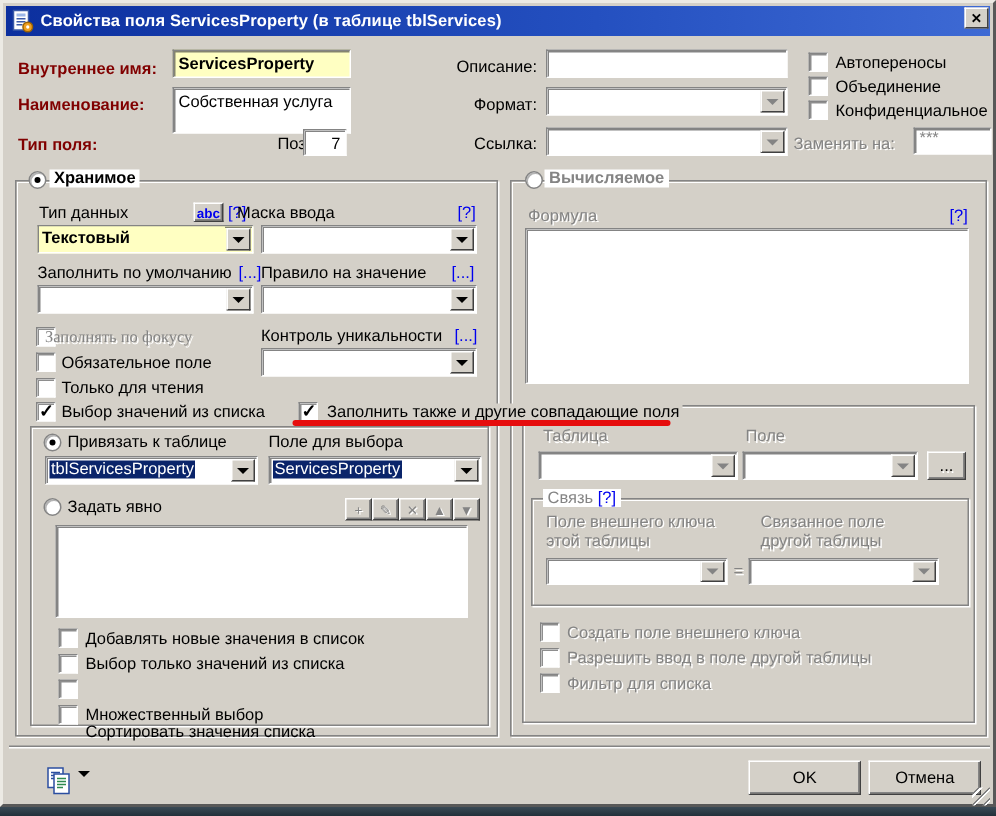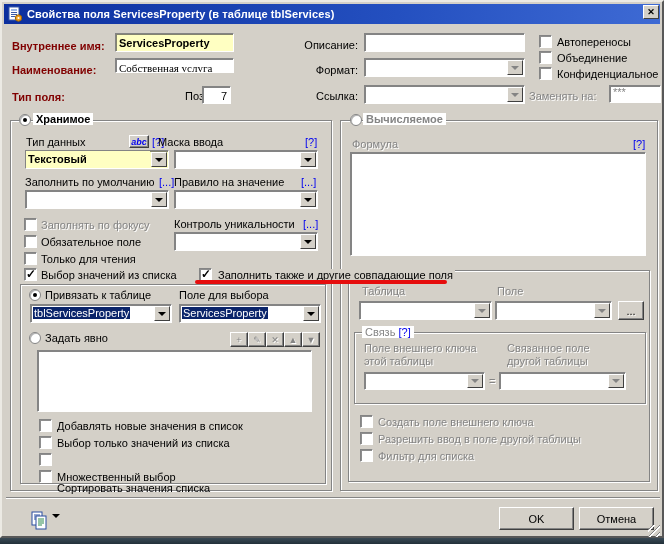--- a/index.html
+++ b/index.html
@@ -76,21 +76,21 @@
       <span class="title-text">Свойства поля ServicesProperty (в таблице tblServices)</span>
     </div>
     <div class="close-btn">
       <span>✕</span>
     </div>
 
     <span class="lbl maroon" style="left:10px;top:38px;">Внутреннее имя:</span>
     <div class="sunken field yellow b" style="left:113px;top:31px;width:119px;height:19px;">ServicesProperty</div>
 
     <span class="lbl maroon" style="left:10px;top:62px;">Наименование:</span>
-    <div class="sunken field" style="left:113px;top:56px;width:119px;height:15px;font-family:Liberation Serif, serif;">Собственная услуга</div>
+    <div class="sunken field" style="left:113px;top:56px;width:119px;height:31px;">Собственная услуга</div>
 
     <span class="lbl maroon" style="left:10px;top:89px;">Тип поля:</span>
     <span class="lbl" style="left:151px;top:88px;margin-left:32px;">Позиция:</span>
     <div class="sunken field r" style="left:200px;top:84px;width:29px;height:18px;">7</div>
 
     <span class="lbl r" style="left:296px;top:37px;width:60px;">Описание:</span>
     <div class="sunken field" style="left:362px;top:31px;width:161px;height:19px;"></div>
 
     <span class="lbl r" style="left:296px;top:62px;width:60px;">Формат:</span>
     <div class="sunken dd" style="left:362px;top:56px;width:161px;height:19px;">
@@ -116,21 +116,21 @@
     <span class="lbl" style="left:555px;top:66px;">Конфиденциальное</span>
 
     <span class="lbl gray" style="left:527px;top:88px;">Заменять на:</span>
     <div class="sunken field gray" style="left:607px;top:83px;width:52px;height:18px;line-height:11px;">***</div>
 
     <div class="group" style="left:8px;top:118px;width:322px;height:371px;"></div>
     <span class="radio on" style="left:17px;top:112px;"></span>
     <span class="group-cap" style="left:31px;top:111px;">Хранимое</span>
 
     <span class="lbl" style="left:24px;top:134px;">Тип данных</span>
-    <span class="btn" style="left:127px;top:133px;width:20px;height:13px;font-size:9px;font-style:italic;padding:0;">
+    <span class="btn" style="left:127px;top:133px;width:20px;height:13px;font-size:9px;padding:0;">
         <span class="blue b">abc</span>
       </span>
     <span class="lbl blue" style="left:150px;top:134px;">[?]</span>
     <span class="lbl" style="left:156px;top:134px;">Маска ввода</span>
     <span class="lbl blue" style="left:303px;top:134px;">[?]</span>
 
     <div class="sunken dd yellow" style="left:23px;top:148px;width:144px;height:19px;">
       <span class="dd-text b yellow">Текстовый</span>
         <span class="dd-btn">
           <span class="tri"></span>
@@ -155,21 +155,21 @@
         </span>
     </div>
     <div class="sunken dd" style="left:172px;top:188px;width:144px;height:19px;">
       <span class="dd-text"></span>
         <span class="dd-btn">
           <span class="tri"></span>
         </span>
     </div>
 
     <span class="cb" style="left:22px;top:216px;"></span>
-    <span class="lbl gray" style="left:39px;top:217px;">Заполнять по фокусу</span>
+    <span class="lbl gray" style="left:28px;top:217px;font-family:Liberation Serif, serif;">Заполнять по фокусу</span>
     <span class="lbl" style="left:172px;top:216px;">Контроль уникальности</span>
     <span class="lbl blue" style="left:301px;top:216px;">[...]</span>
 
     <span class="cb" style="left:22px;top:233px;"></span>
     <span class="lbl" style="left:39px;top:234px;">Обязательное поле</span>
     <div class="sunken dd" style="left:172px;top:230px;width:144px;height:19px;">
       <span class="dd-text"></span>
         <span class="dd-btn">
           <span class="tri"></span>
         </span>

